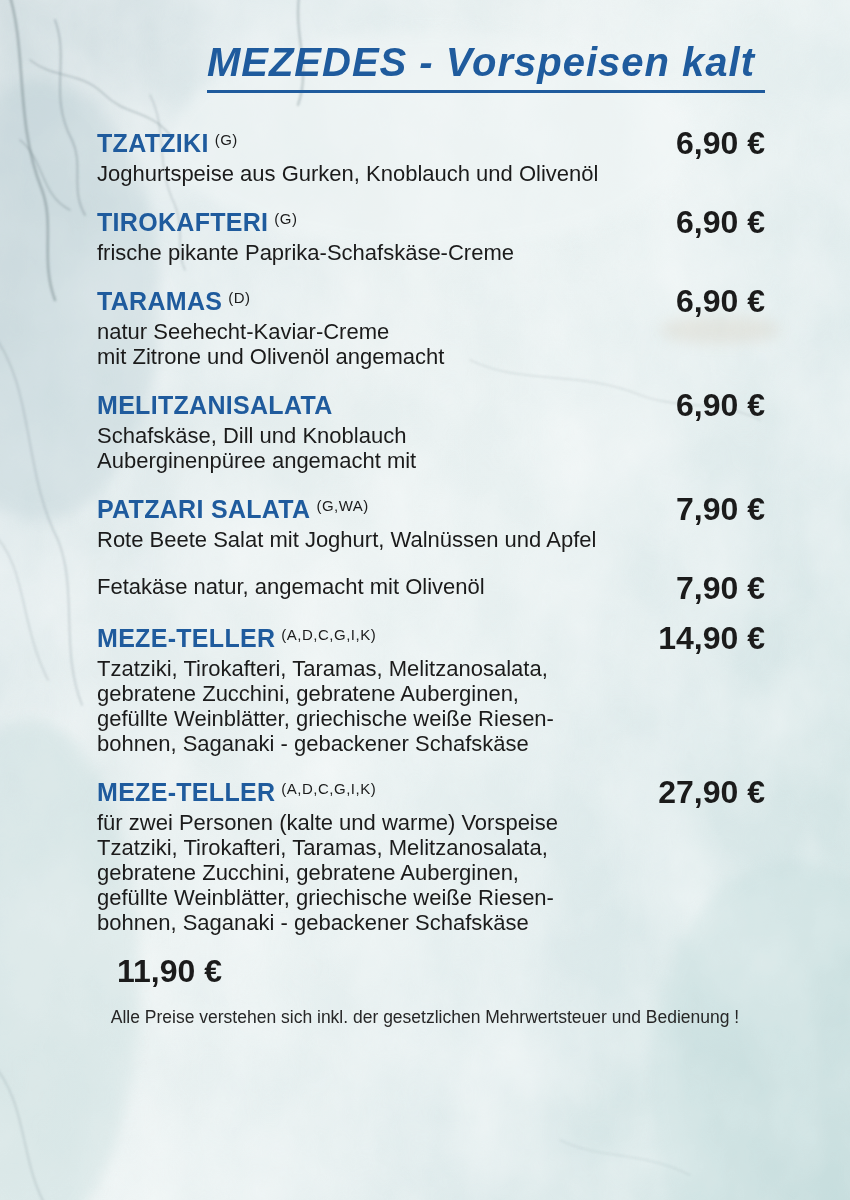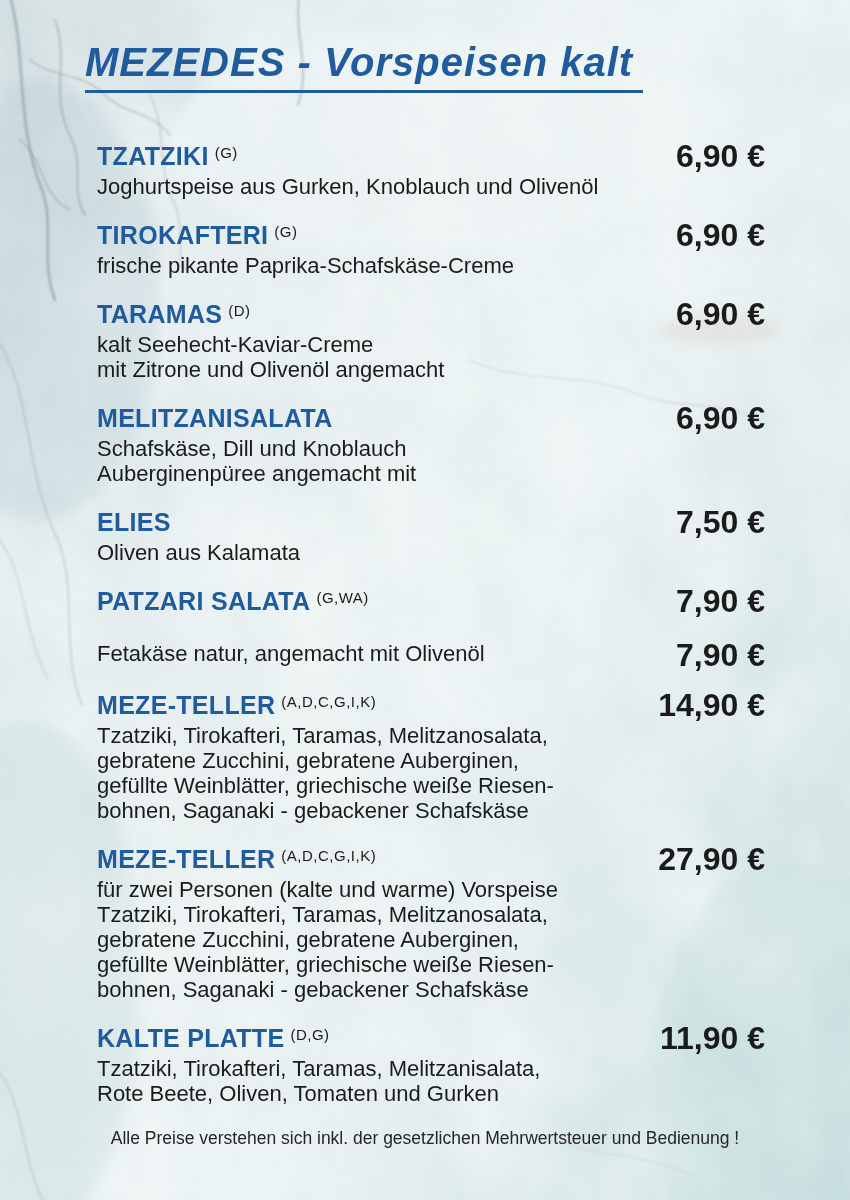--- a/index.html
+++ b/index.html
@@ -22,21 +22,21 @@
     z-index: 0;
     pointer-events: none;
   }
 
   .content {
     position: relative;
     z-index: 1;
     padding: 40px 85px 0 97px;
   }
 
-  .title-wrap { text-align: left; margin-bottom: 49px; margin-left: -12px; }
+  .title-wrap { text-align: right; margin-bottom: 36px; margin-left: -12px; }
   .page-title {
     display: inline-block;
     font-size: 40px;
     font-weight: bold;
     font-style: italic;
     letter-spacing: 1px;
     color: #1f5b9d;
     padding-bottom: 5px;
     padding-right: 10px;
     border-bottom: 3px solid #1f5b9d;
@@ -159,51 +159,45 @@
           <div class="desc-line">frische pikante Paprika-Schafskäse-Creme</div>
         </div>
       </div>
       <div class="item-price">6,90 €</div>
     </div>
 
     <div class="item">
       <div class="item-main">
         <div class="name-line"><span class="item-name">TARAMAS</span><span class="item-allergens">(D)</span></div>
         <div class="item-desc">
-          <div class="desc-line">kalt Seehecht-Kaviar-Creme</div>
+          <div class="desc-line">natur Seehecht-Kaviar-Creme</div>
           <div class="desc-line">mit Zitrone und Olivenöl angemacht</div>
         </div>
       </div>
       <div class="item-price">6,90 €</div>
     </div>
 
     <div class="item">
       <div class="item-main">
         <div class="name-line"><span class="item-name">MELITZANISALATA</span><span class="item-allergens"></span></div>
         <div class="item-desc">
           <div class="desc-line">Schafskäse, Dill und Knoblauch</div>
           <div class="desc-line">Auberginenpüree angemacht mit</div>
         </div>
       </div>
       <div class="item-price">6,90 €</div>
     </div>
 
-    <div class="item">
-      <div class="item-main">
-        <div class="name-line"><span class="item-name">ELIES</span><span class="item-allergens"></span></div>
-        <div class="item-desc">
-          <div class="desc-line">Oliven aus Kalamata</div>
-        </div>
-      </div>
-      <div class="item-price">7,50 €</div>
-    </div>
 
     <div class="item">
       <div class="item-main">
         <div class="name-line"><span class="item-name">PATZARI SALATA</span><span class="item-allergens">(G,WA)</span></div>
+        <div class="item-desc">
+          <div class="desc-line">Rote Beete Salat mit Joghurt, Walnüssen und Apfel</div>
+        </div>
       </div>
       <div class="item-price">7,90 €</div>
     </div>
 
     <div class="item">
       <div class="item-main">
         <div class="item-desc">
           <div class="desc-line">Fetakäse natur, angemacht mit Olivenöl</div>
         </div>
       </div>
@@ -231,26 +225,19 @@
           <div class="desc-line">Tzatziki, Tirokafteri, Taramas, Melitzanosalata,</div>
           <div class="desc-line">gebratene Zucchini, gebratene Auberginen,</div>
           <div class="desc-line">gefüllte Weinblätter, griechische weiße Riesen-</div>
           <div class="desc-line">bohnen, Saganaki - gebackener Schafskäse</div>
         </div>
       </div>
       <div class="item-price">27,90 €</div>
     </div>
 
     <div class="item">
-      <div class="item-main">
-        <div class="name-line"><span class="item-name">KALTE PLATTE</span><span class="item-allergens">(D,G)</span></div>
-        <div class="item-desc">
-          <div class="desc-line">Tzatziki, Tirokafteri, Taramas, Melitzanisalata,</div>
-          <div class="desc-line">Rote Beete, Oliven, Tomaten und Gurken</div>
-        </div>
-      </div>
       <div class="item-price">11,90 €</div>
     </div>
 
     <div class="footer-note">Alle Preise verstehen sich inkl. der gesetzlichen Mehrwertsteuer und Bedienung !</div>
 
   </div>
 </div>
 
 </body></html>

